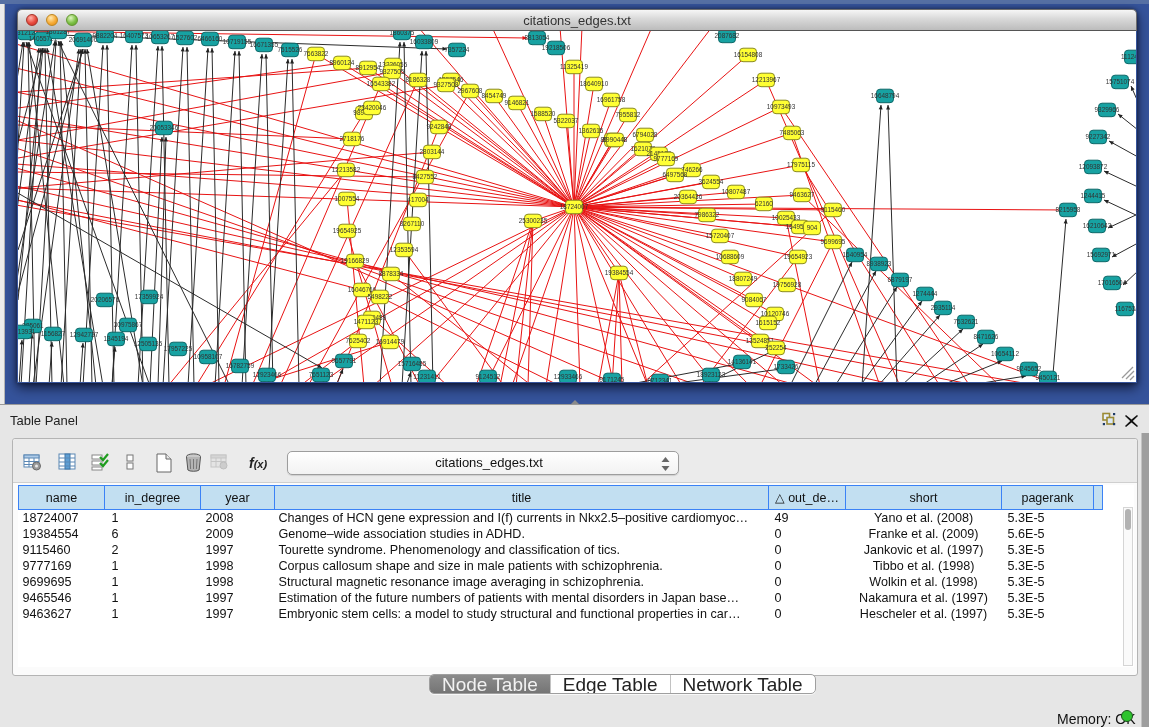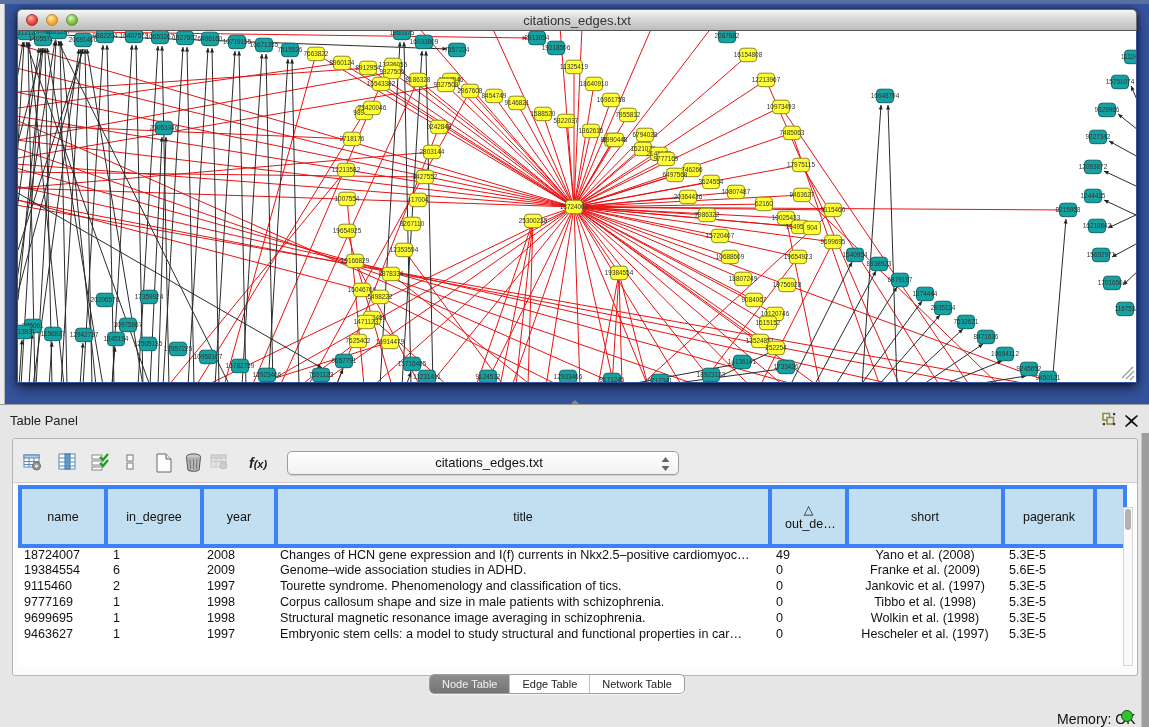--- a/index.html
+++ b/index.html
@@ -20,34 +20,34 @@
 #ptitle { position:absolute; left:10px; top:8px; font-size:13px; color:#222; }
 #pfloat { position:absolute; left:1102px; top:7px; }
 #pclose { position:absolute; left:1125px; top:8px; }
 #pbox { position:absolute; left:12px; top:33px; width:1126px; height:238px; background:#fbfbfb; border:1px solid #b4b4b4; border-radius:3px; }
 #toolbar { position:absolute; left:0; top:0; width:100%; height:44px; background:#ebebeb; border-bottom:1px solid #cfcfcf; border-radius:3px 3px 0 0;text-align:center;}
 .ti { position:absolute; top:14px; }
 #dd { position:absolute; left:274px; top:12px; width:392px; height:24px; background:linear-gradient(#ffffff,#f2f2f2); border:1px solid #9d9d9d; border-radius:5px; font-size:13px; color:#111; line-height:22px; padding-left:12px; box-shadow:0 1px 1px rgba(0,0,0,.12);}
 #ddst { position:absolute; right:7px; top:4px; }
 #tablewrap { position:absolute; left:5px; top:46px; width:1116px; height:182px; background:#fff; }
 table { border-collapse:collapse; table-layout:fixed; width:1075px; font-size:12.6px; }
-th { background:#c2dff1; border:4px solid #3b82f6; font-weight:400; font-size:12.5px; height:19px; color:#111; padding:13px; }
+th { background:#c2dff1; border:1px solid #3b82f6; font-weight:400; font-size:12.5px; height:19px; color:#111; padding:4px; }
 td { height:16px; padding:0 0 0 4px; color:#111; white-space:nowrap; overflow:hidden; font-size:12.6px; }
 .c1 { width:86px; padding-left:4px; }
 .c2 { width:96px; padding-left:7px; }
 .c3 { width:74px; padding-left:5px; }
 .c4 { width:494px; }
 .c5 { width:77px; padding-left:6px; }
 .c6 { width:156px; text-align:center; padding-left:0; }
 .c7 { width:92px; padding-left:6px; }
 .c8 { width:0px; }
 #vscroll { position:absolute; left:1105px; top:22px; width:10px; height:159px; background:#fafafa; border:1px solid #d5d5d5; }
 #vthumb { position:absolute; left:1px; top:1px; width:6px; height:21px; background:#b2b2b2; border-radius:3px; }
 #tabs { position:absolute; left:429px; top:269px; height:20px; display:flex; border:1px solid #9f9f9f; border-radius:5px; overflow:hidden; background:#fff; box-shadow:0 1px 0 rgba(255,255,255,.7);}
-.tab { font-size:11px; line-height:19px; padding:0 12px; color:#222; border-right:1px solid #c2c2c2; }
+.tab { font-size:19px; line-height:19px; padding:0 12px; color:#222; border-right:1px solid #c2c2c2; }
 .tab.sel { background:linear-gradient(#8c8c8c,#757575); color:#f2f2f2; }
 .tab:last-child { border-right:none; }
 #mem { position:absolute; left:1057px; top:306px; font-size:14px; color:#111; }
 #memdot { position:absolute; left:1121px; top:305px; width:12px; height:12px; border-radius:50%; background:#2ec42e; border:1.5px solid #1d4d1d; }
 #rstrip { position:absolute; left:1141px; top:28px; width:8px; height:295px; background:#9e9e9e; border-left:1px solid #c2c2c2; }
 </style></head>
 <body>
 <div id="stage">
   <div id="mdi"></div>
   <div id="topstrip"></div>
@@ -701,20 +701,30 @@
                 <td class="c1">9699695</td>
                 <td class="c2">1</td>
                 <td class="c3">1998</td>
                 <td class="c4">Structural magnetic resonance image averaging in schizophrenia.</td>
                 <td class="c5">0</td>
                 <td class="c6">Wolkin et al. (1998)</td>
                 <td class="c7">5.3E-5</td>
                 <td class="c8"></td>
               </tr>
 <tr>
+                <td class="c1">9465546</td>
+                <td class="c2">1</td>
+                <td class="c3">1997</td>
+                <td class="c4">Estimation of the future numbers of patients with mental disorders in Japan base…</td>
+                <td class="c5">0</td>
+                <td class="c6">Nakamura et al. (1997)</td>
+                <td class="c7">5.3E-5</td>
+                <td class="c8"></td>
+              </tr>
+<tr>
                 <td class="c1">9463627</td>
                 <td class="c2">1</td>
                 <td class="c3">1997</td>
                 <td class="c4">Embryonic stem cells: a model to study structural and functional properties in car…</td>
                 <td class="c5">0</td>
                 <td class="c6">Hescheler et al. (1997)</td>
                 <td class="c7">5.3E-5</td>
                 <td class="c8"></td>
               </tr>
         </tbody>

